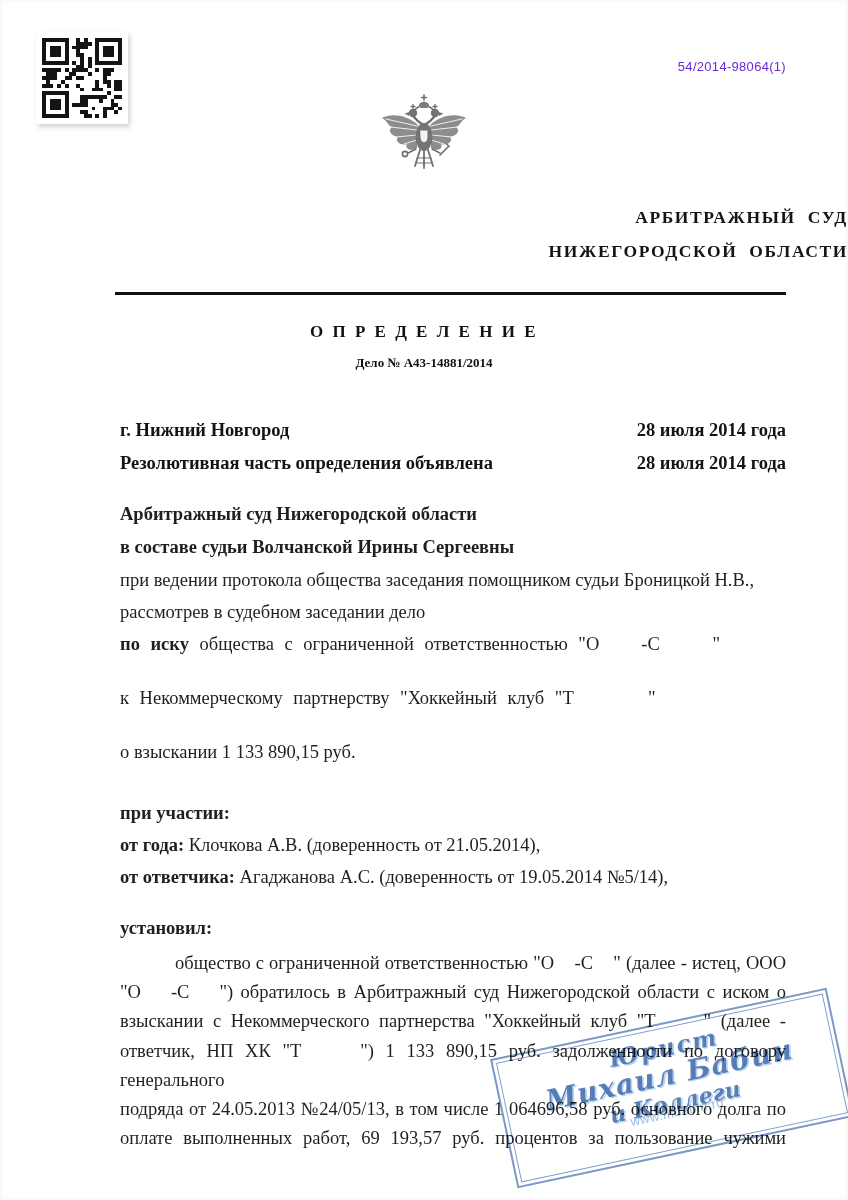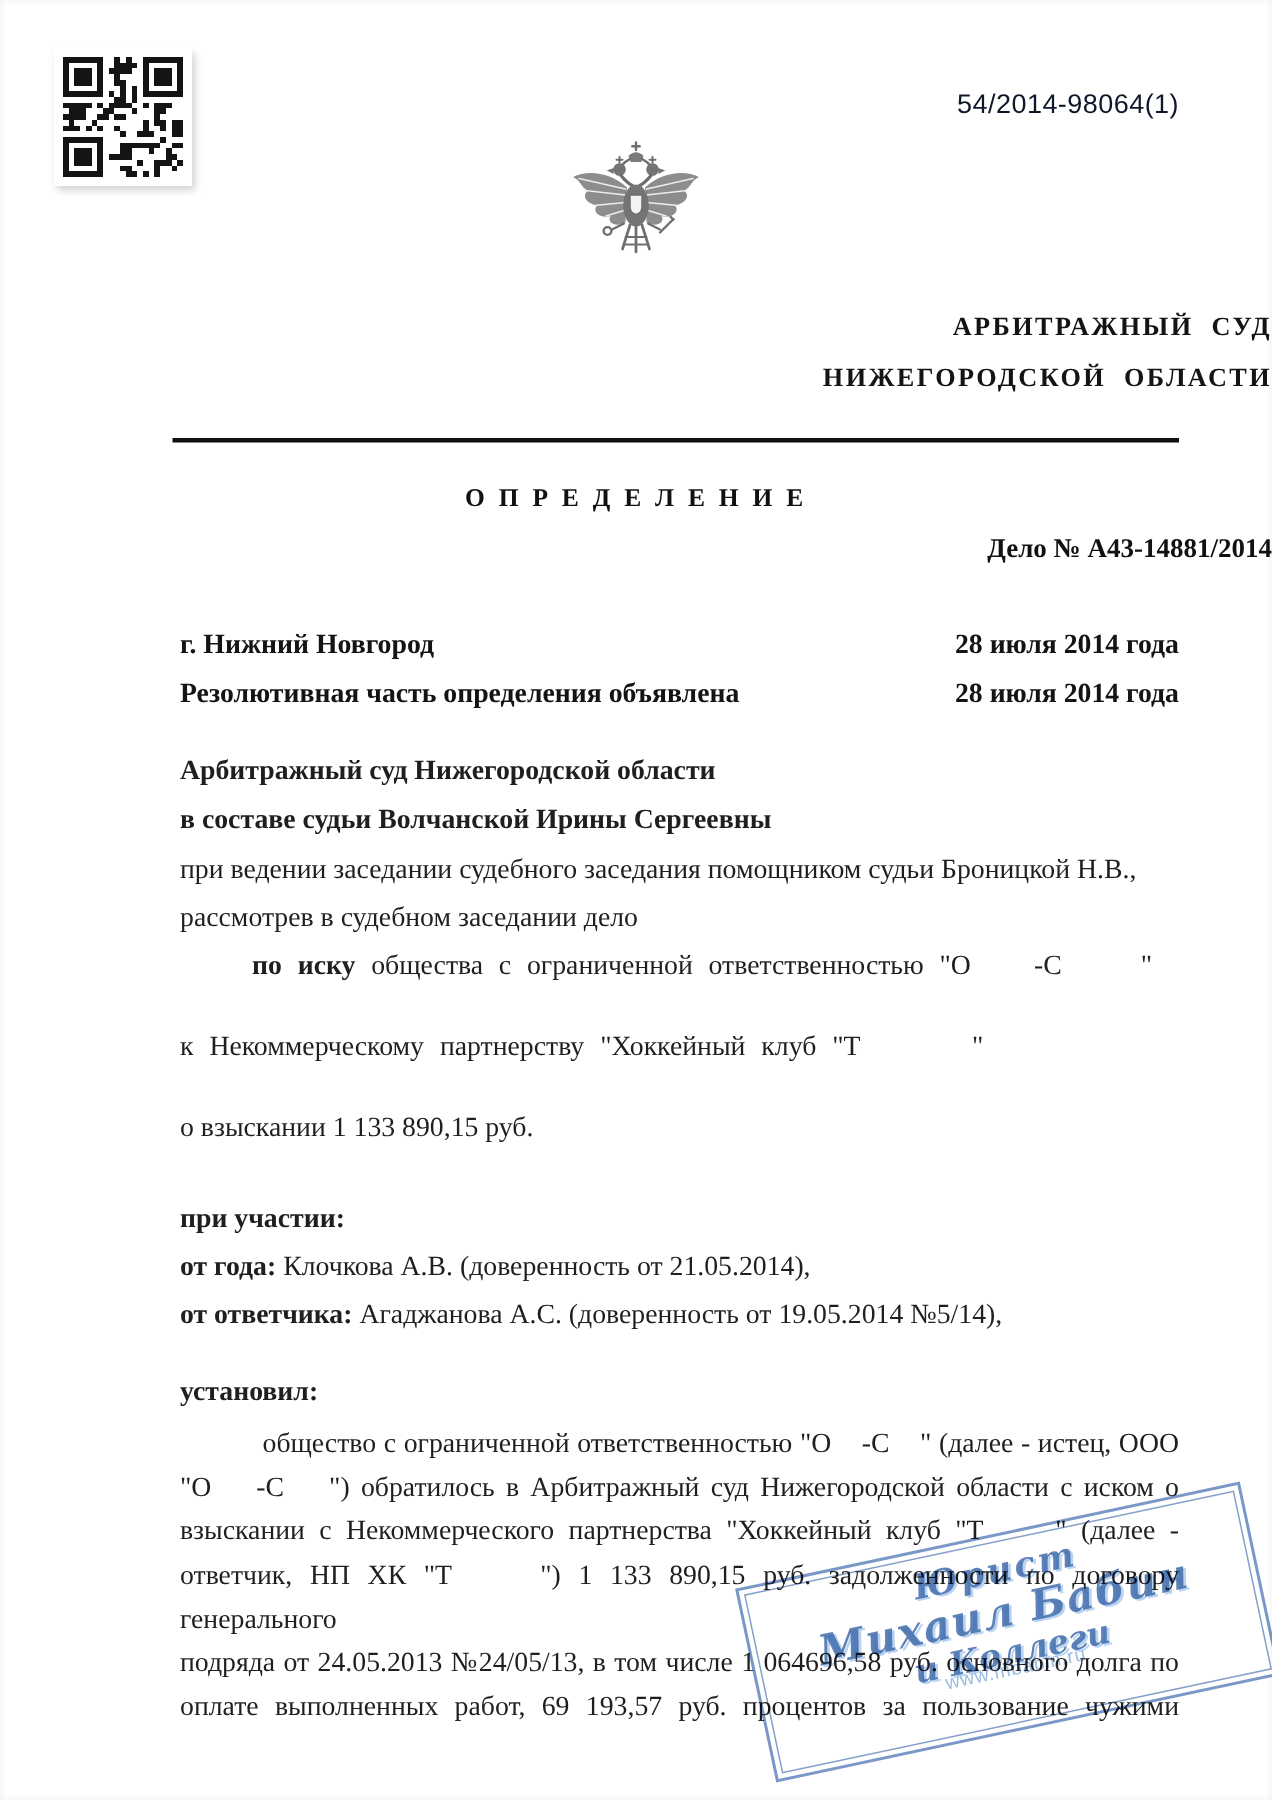--- a/index.html
+++ b/index.html
@@ -9,21 +9,21 @@
     background:#ffffff;
     overflow:hidden;
     font-family:"Liberation Serif", serif;
     color:#1f1f1f;
     box-shadow: inset 0 0 5px rgba(0,0,0,0.07);
   }
   
   .docnum{
     position:absolute; top:59px; right:62px;
     font-family:"Liberation Sans", sans-serif;
-    font-size:18px; color:#0f172a; letter-spacing:.3px;
+    font-size:13px; color:#6d28d9; letter-spacing:.3px;
   }
   
   .qr{
     position:absolute; left:36px; top:32px;
     width:80px; height:80px; background:#fff; padding:6px;
     box-shadow: 2px 3px 5px rgba(0,0,0,0.18);
   }
   .qr svg{display:block;width:100%;height:100%;}
   
   .emblem{
@@ -40,33 +40,33 @@
     position:absolute; top:292px; left:115px; width:671px; height:3px;
     background:#111;
   }
   .doctype{
     position:absolute; top:322px; left:0; width:100%;
     text-align:center; font-weight:bold; font-size:17px; letter-spacing:2.5px;
     color:#111;
   }
   .caseno{
     position:absolute; top:355px; left:0; width:100%;
-    text-align:right; font-weight:bold; font-size:18px; color:#111;
+    text-align:center; font-weight:bold; font-size:13px; color:#111;
   }
   .content{position:absolute; left:120px; width:666px;}
   .dates{top:414px;}
   .daterow{
     display:flex; justify-content:space-between;
     font-weight:bold; font-size:18.5px; line-height:33px; color:#141414;
   }
   .intro{top:498px; font-size:18.5px; line-height:32.8px;}
   .b{font-weight:bold;}
   .claim{top:628px; font-size:18.5px;}
   .claim .cl{line-height:33px; margin-bottom:21px;}
-  .cl-justify{ text-align:justify; text-align-last:justify; width:600px;margin-left:48px; }
+  .cl-justify{ text-align:justify; text-align-last:justify; width:600px; }
   .cl-spread{ word-spacing:6px; }
   .participation{top:797px; font-size:18.5px; line-height:32px;}
   .ustanovil{top:918px; font-size:18.5px; font-weight:bold;}
   .paragraph{top:949px; font-size:18.5px; line-height:29.2px;}
   .pline{ text-align:justify; text-align-last:justify; }
   .pline.indent{ padding-left:55px; }
   
   .stamp{
     position:absolute; left:500px; top:1022px; width:340px; height:128px;
     transform:rotate(-12deg);
@@ -366,21 +366,21 @@
     </div>
     <div class="daterow">
       <span>Резолютивная часть определения объявлена</span>
       <span>28 июля 2014 года</span>
     </div>
   </div>
 
   <div class="content intro" style="position:absolute;">
     <div class="b">Арбитражный суд Нижегородской области</div>
     <div class="b">в составе судьи Волчанской Ирины Сергеевны</div>
-    <div>при ведении заседании судебного заседания помощником судьи Броницкой Н.В.,</div>
+    <div>при ведении протокола общества заседания помощником судьи Броницкой Н.В.,</div>
     <div>рассмотрев в судебном заседании дело</div>
   </div>
 
   <div class="content claim" style="position:absolute;">
     <div class="cl cl-justify"><span class="b">по иску</span> <span>общества с ограниченной ответственностью "О&nbsp;&nbsp;&nbsp;&nbsp;-С&nbsp;&nbsp;&nbsp;&nbsp;&nbsp;"</span></div>
     <div class="cl cl-spread">к Некоммерческому партнерству "Хоккейный клуб "Т&nbsp;&nbsp;&nbsp;&nbsp;&nbsp;&nbsp;&nbsp;"</div>
     <div class="cl">о взыскании 1 133 890,15 руб.</div>
   </div>
 
   <div class="content participation" style="position:absolute;">

